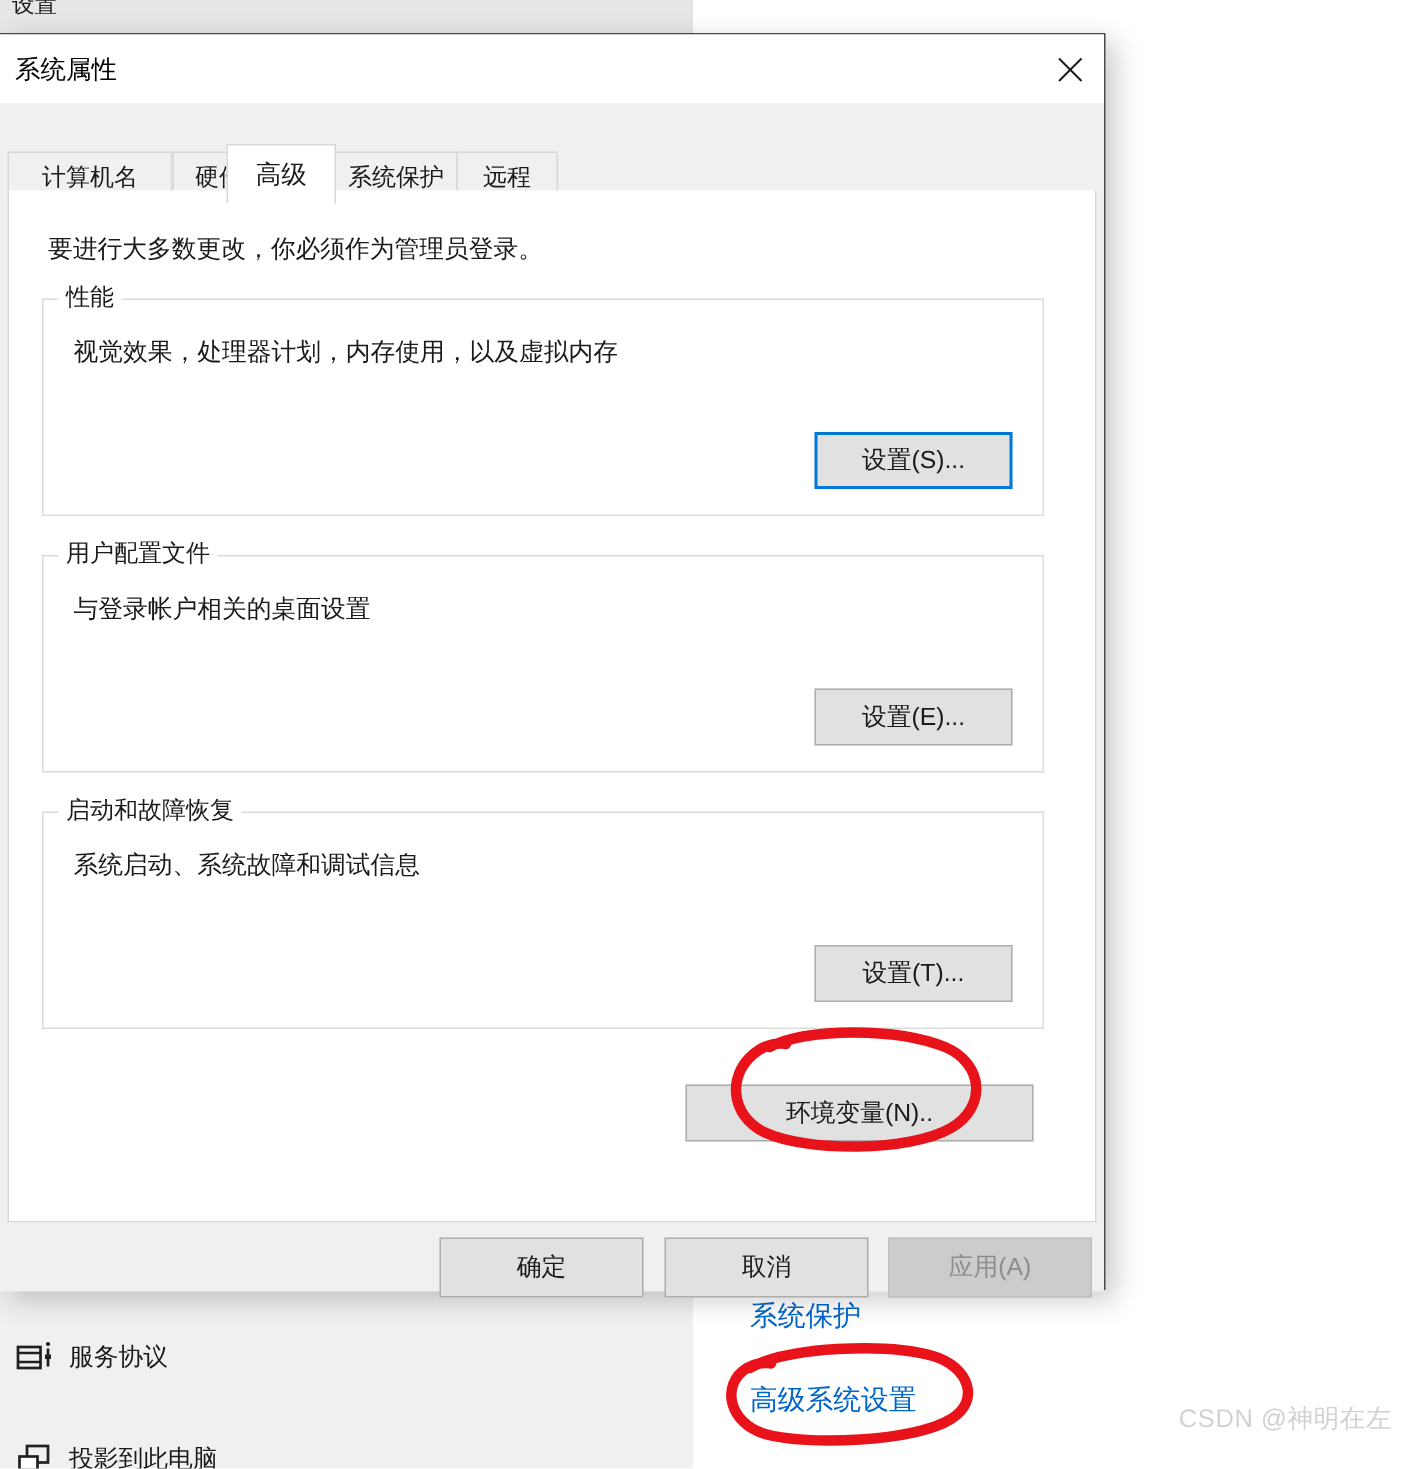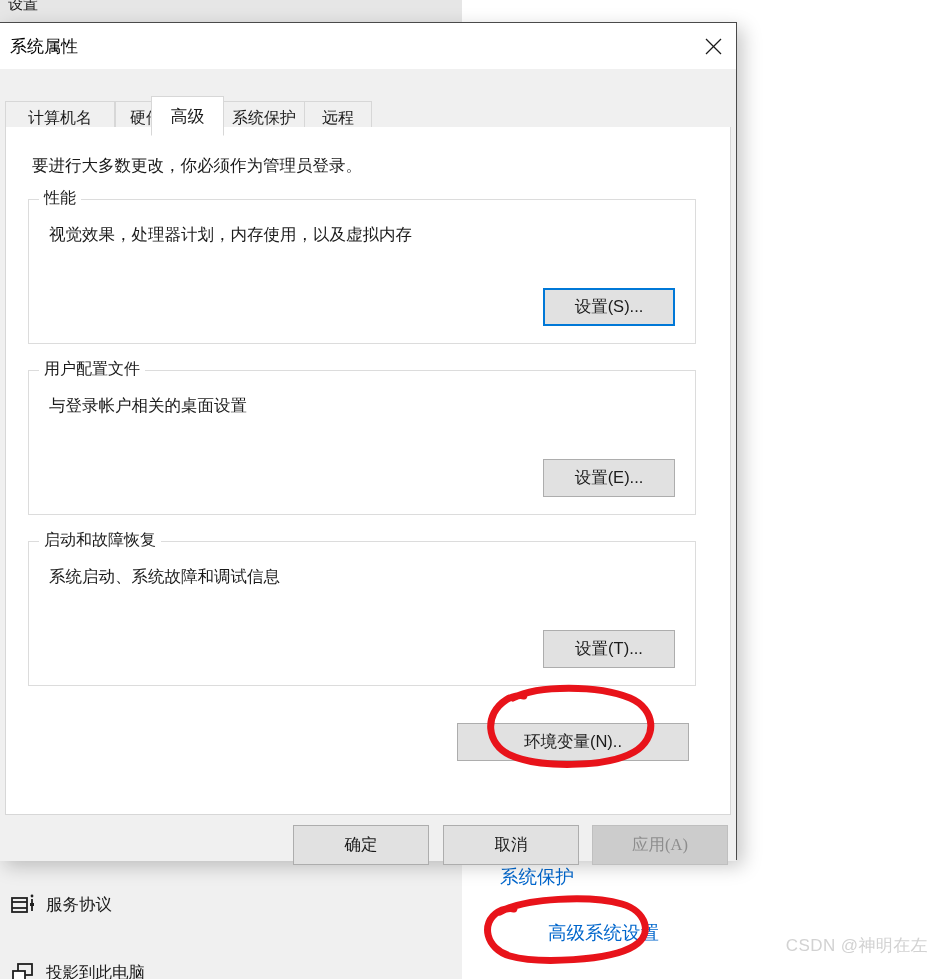--- a/index.html
+++ b/index.html
@@ -266,21 +266,20 @@
     left: 0;
     top: 792px;
     width: 736px;
     height: 46px;
     background: #f0f0f0;
   }
   .footer-btn {
     top: 10px;
     width: 136px;
     height: 40px;
-    font-family: Liberation Serif, serif;
   }
 
   
   .annotation {
     position: absolute;
     pointer-events: none;
     z-index: 50;
   }
 </style>
 </head>
@@ -322,21 +321,21 @@
   </div>
 
   <div id="settings-content">
     <div class="bg-link" style="left:20px; top:140px;">crosoft 服务协议</div>
     <div class="bg-link" style="left:20px; top:196px;">款</div>
     <div class="bg-text" style="left:20px; top:425px;">AWEI</div>
     <div class="bg-text" style="left:20px; top:457px;">800</div>
     <div class="bg-text" style="left:20px; top:489px;">话7*24小时</div>
     <div class="bg-link" style="left:20px; top:526px;">支持</div>
     <div class="bg-link lg" style="left:38px; top:842px;">系统保护</div>
-    <div class="bg-link lg" style="left:38px; top:898px;margin-left:48px;">高级系统设置</div>
+    <div class="bg-link lg" style="left:38px; top:898px;">高级系统设置</div>
     <div class="bg-link lg" style="left:38px; top:955px;">重命名这台电脑</div>
   </div>
 
   <div id="watermark">CSDN @神明在左</div>
 </div>
 
 <div id="sysprops-dialog">
 
   <div id="dialog-titlebar">
     <div id="dialog-title">系统属性</div>

